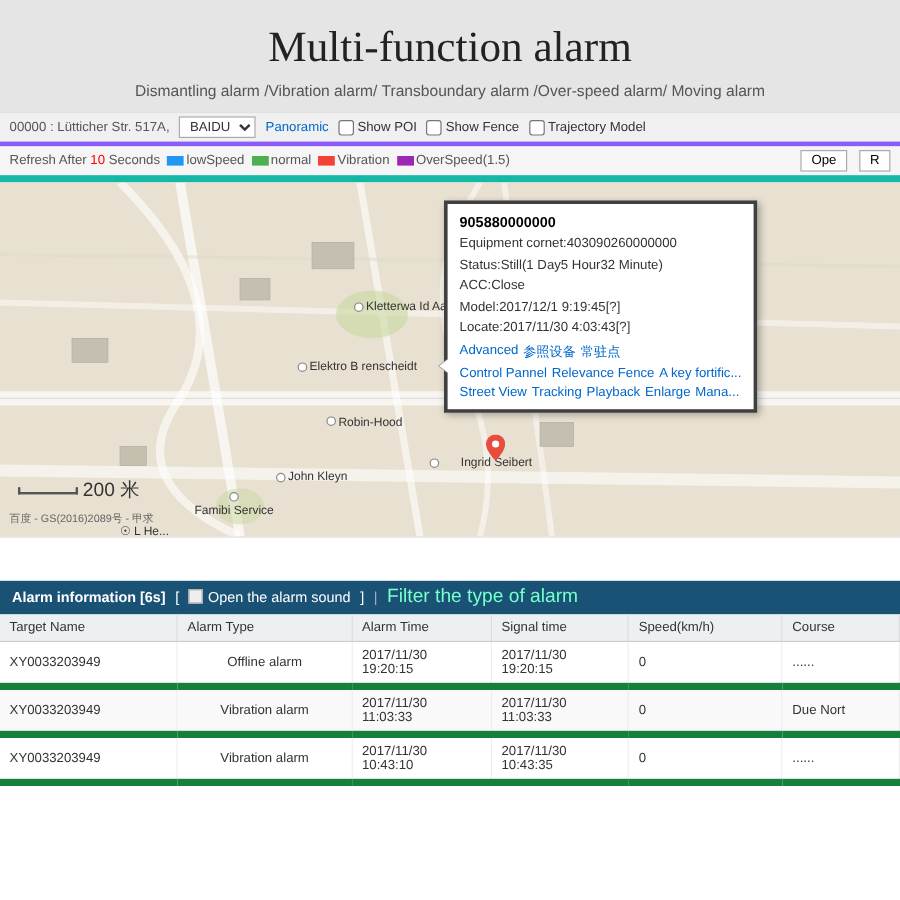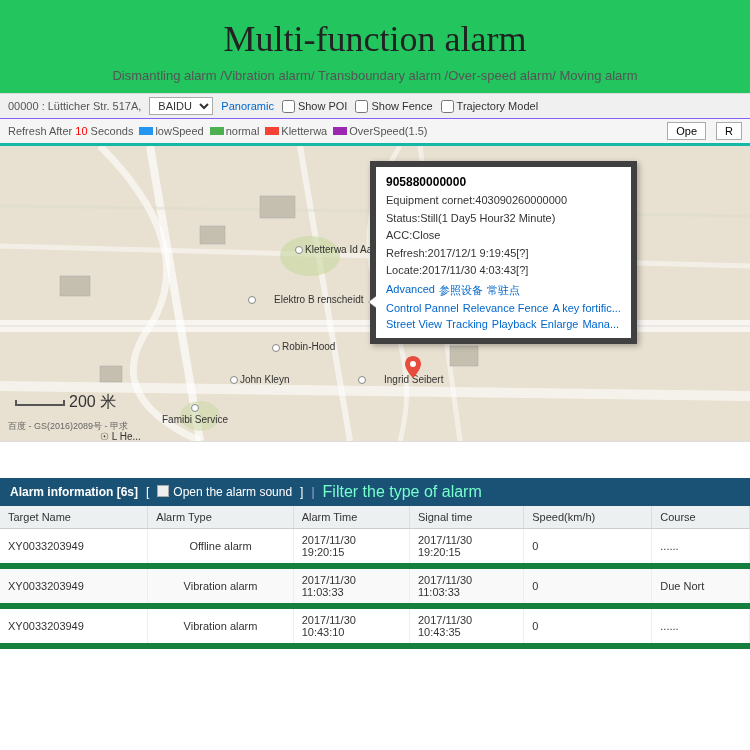--- a/index.html
+++ b/index.html
@@ -8,39 +8,39 @@
       height: 750px;
       overflow: hidden;
       font-family: Arial, sans-serif;
       background: #fff;
     }
 
     
     .header-section {
       text-align: center;
       padding: 18px 20px 10px;
-      background: #22c55e;
+      background: #e5e5e5;
     }
     .main-title {
       font-size: 36px;
       font-weight: 300;
       color: #222;
       margin-bottom: 8px;
       font-family: Georgia, serif;
     }
     .subtitle {
       font-size: 13px;
       color: #555;
     }
 
     
     .map-toolbar {
       background: #f0f0f0;
       border-top: 1px solid #ddd;
-      border-bottom: 1px solid #8b5cf6;
+      border-bottom: 4px solid #8b5cf6;
       padding: 3px 8px;
       display: flex;
       align-items: center;
       gap: 8px;
       font-size: 11px;
       color: #333;
       flex-wrap: wrap;
     }
     .toolbar-address {
       color: #555;
@@ -67,21 +67,21 @@
 
     
     .speed-legend {
       background: #f5f5f5;
       padding: 3px 8px;
       display: flex;
       align-items: center;
       gap: 6px;
       font-size: 11px;
       color: #555;
-      border-bottom: 3px solid #14b8a6;
+      border-bottom: 6px solid #14b8a6;
     }
     .legend-item {
       display: flex;
       align-items: center;
       gap: 2px;
     }
     .legend-color {
       width: 14px;
       height: 8px;
       display: inline-block;
@@ -120,21 +120,21 @@
       top: 0; left: 0;
       width: 100%; height: 100%;
     }
 
     
     .map-popup {
       position: absolute;
       top: 15px;
       left: 370px;
       background: #fff;
-      border: 6px solid #404040;
+      border: 3px solid #404040;
       box-shadow: 2px 2px 6px rgba(0,0,0,0.3);
       padding: 8px 10px;
       font-size: 11px;
       color: #333;
       z-index: 10;
       min-width: 200px;
     }
     .popup-title {
       font-weight: bold;
       font-size: 12px;
@@ -287,21 +287,21 @@
   <div class="legend-item">
     <span class="legend-color" style="background:#2196F3;"></span>
     <span>lowSpeed</span>
   </div>
   <div class="legend-item">
     <span class="legend-color" style="background:#4CAF50;"></span>
     <span>normal</span>
   </div>
   <div class="legend-item">
     <span class="legend-color" style="background:#f44336;"></span>
-    <span>Kletterwa</span>
+    <span>Vibration</span>
   </div>
   <div class="legend-item">
     <span class="legend-color" style="background:#9C27B0;"></span>
     <span>OverSpeed(1.5)</span>
   </div>
   <button class="open-btn">Ope</button>
   <button class="r-btn">R</button>
 </div>
 
 <div class="map-container">
@@ -334,34 +334,34 @@
   </svg>
 
   <div class="place-label" style="left:295px;top:98px;">
     <div style="display:flex;align-items:center;gap:2px;">
       <span style="width:8px;height:8px;border-radius:50%;border:1px solid #888;background:#fff;display:inline-block;"></span>
       <span>Kletterwa Id Aachen</span>
     </div>
   </div>
 
   <div class="place-label" style="left:248px;top:148px;">
-    <div style="display:flex;align-items:center;gap:18px;">
+    <div style="display:flex;align-items:center;gap:2px;">
       <span style="width:8px;height:8px;border-radius:50%;border:1px solid #888;background:#fff;display:inline-block;"></span>
       <span>Elektro B renscheidt</span>
     </div>
   </div>
 
   <div class="place-label" style="left:272px;top:195px;">
-    <div style="display:flex;align-items:flex-end;gap:2px;">
+    <div style="display:flex;align-items:flex-start;gap:2px;">
       <span style="width:8px;height:8px;border-radius:50%;border:1px solid #888;background:#fff;display:inline-block;"></span>
       <span>Robin-Hood</span>
     </div>
   </div>
 
-  <div class="place-label" style="left:230px;top:228px;">
+  <div class="place-label" style="left:230px;top:240px;">
     <div style="display:flex;align-items:center;gap:2px;">
       <span style="width:8px;height:8px;border-radius:50%;border:1px solid #888;background:#fff;display:inline-block;"></span>
       <span>John Kleyn</span>
     </div>
   </div>
 
   <div class="place-label" style="left:358px;top:228px;">
     <div style="display:flex;align-items:center;gap:18px;text-align:center;">
       <span style="width:8px;height:8px;border-radius:50%;border:1px solid #888;background:#fff;display:inline-block;"></span>
       <span>Ingrid Seibert</span>
@@ -395,21 +395,21 @@
     <div class="popup-row">
       <span>Equipment cornet:</span><span>403090260000000</span>
     </div>
     <div class="popup-row">
       <span>Status:</span><span>Still(1 Day5 Hour32 Minute)</span>
     </div>
     <div class="popup-row">
       <span>ACC:</span><span>Close</span>
     </div>
     <div class="popup-row">
-      <span>Refresh:</span><span>2017/12/1 9:19:45[?]</span>
+      <span>Model:</span><span>2017/12/1 9:19:45[?]</span>
     </div>
     <div class="popup-row">
       <span>Locate:</span><span>2017/11/30 4:03:43[?]</span>
     </div>
     <div class="popup-links">
       <span class="popup-link advanced">Advanced</span>
       <span class="popup-link chinese">参照设备</span>
       <span class="popup-link chinese">常驻点</span>
     </div>
     <div class="popup-links">

